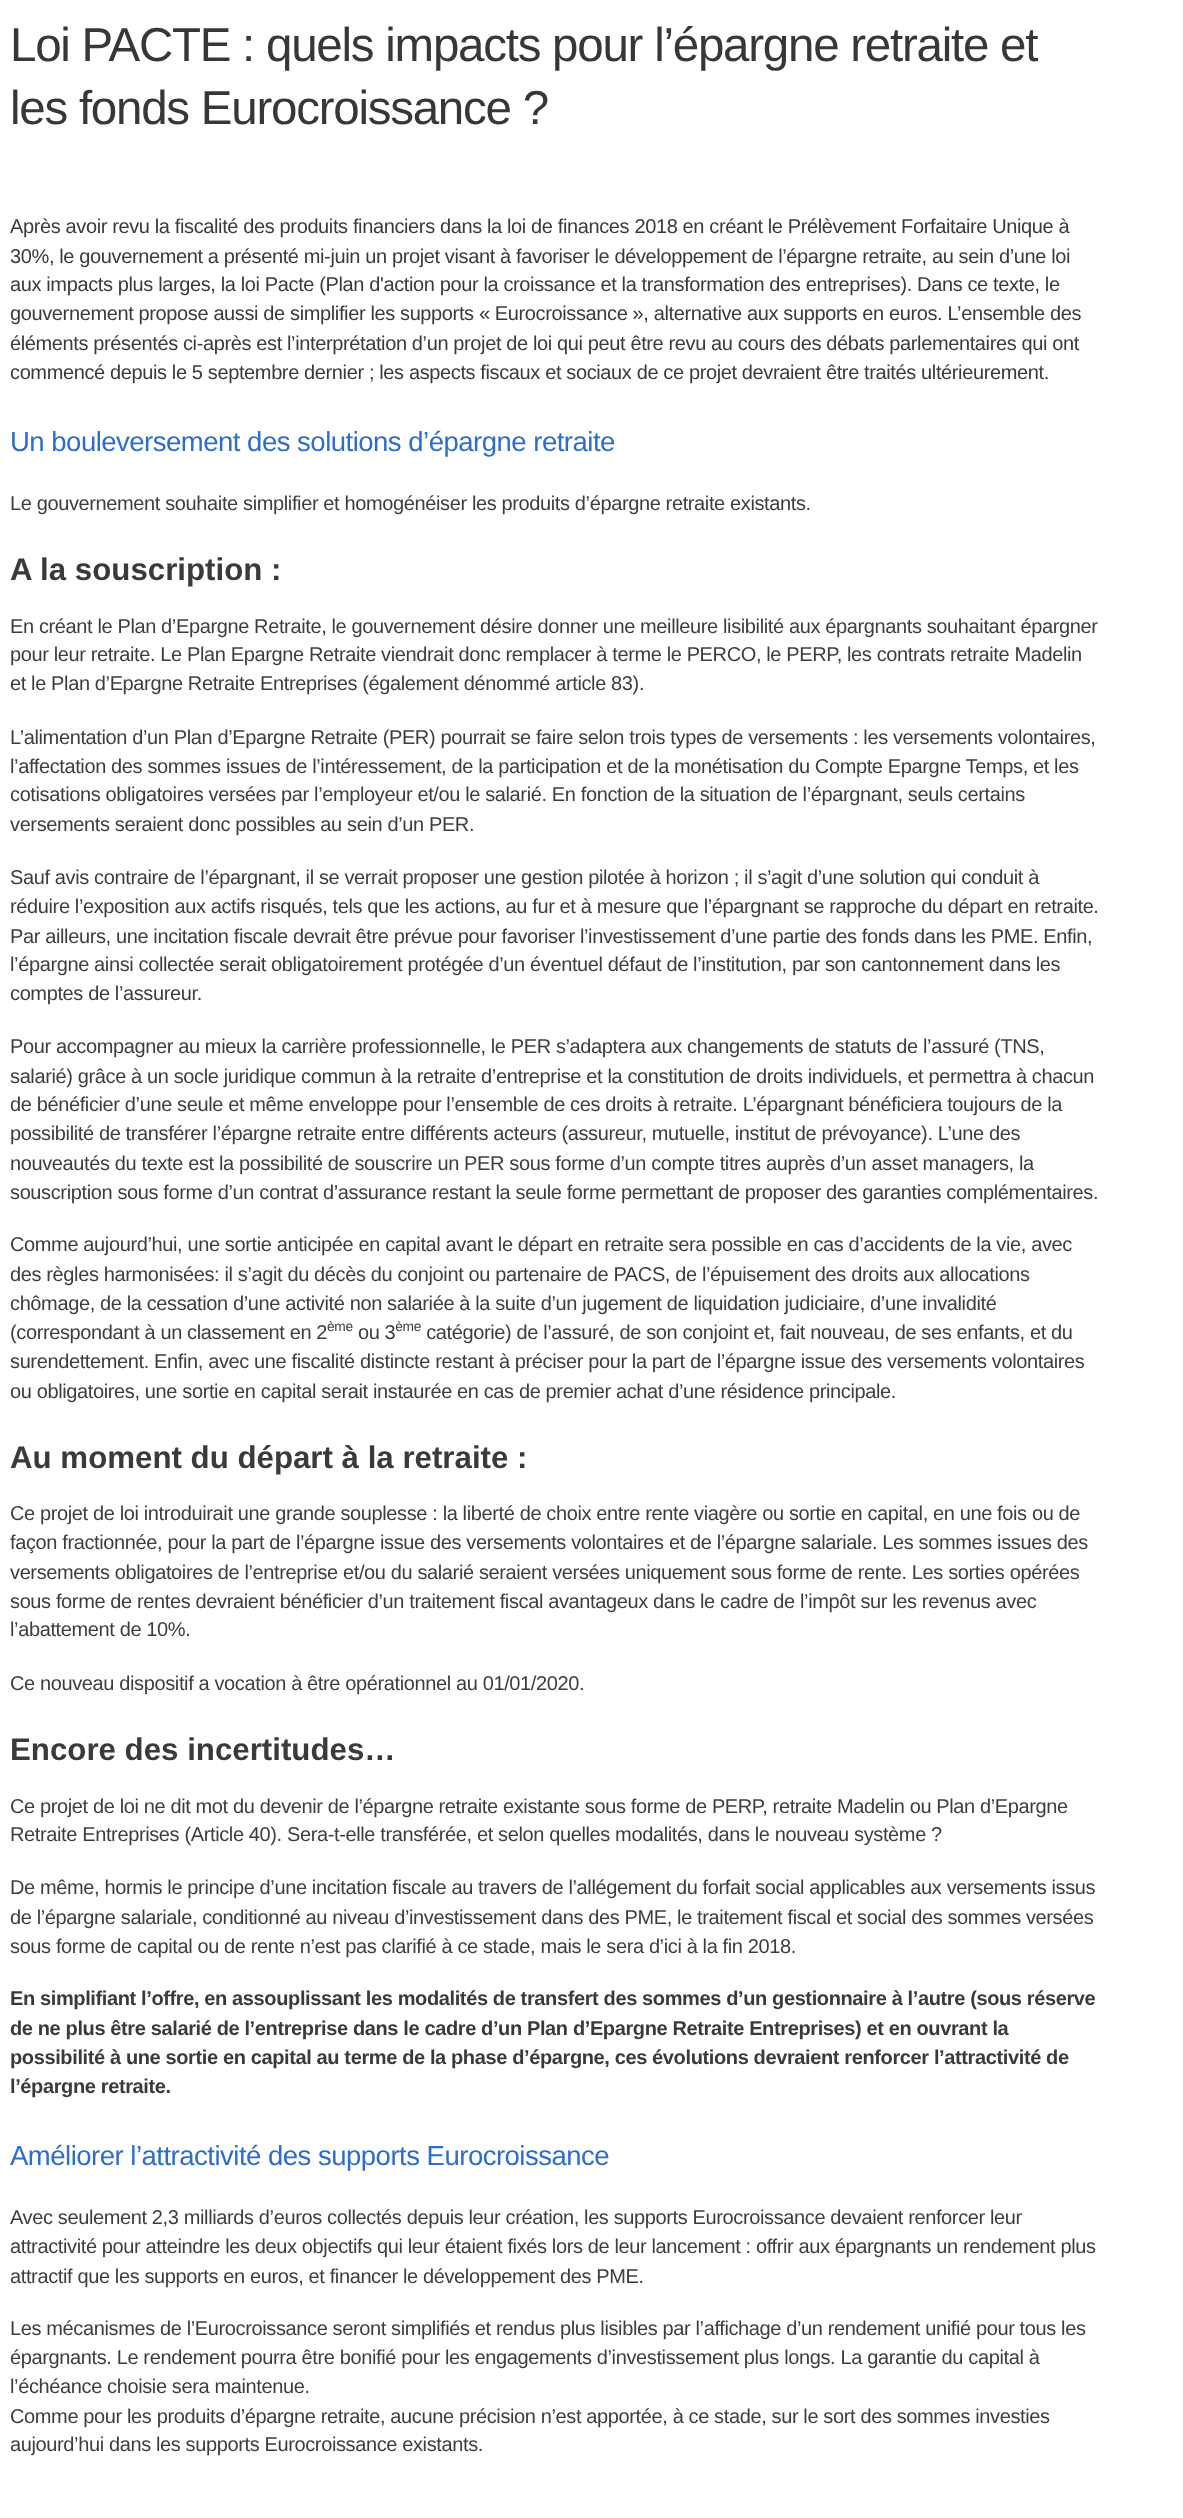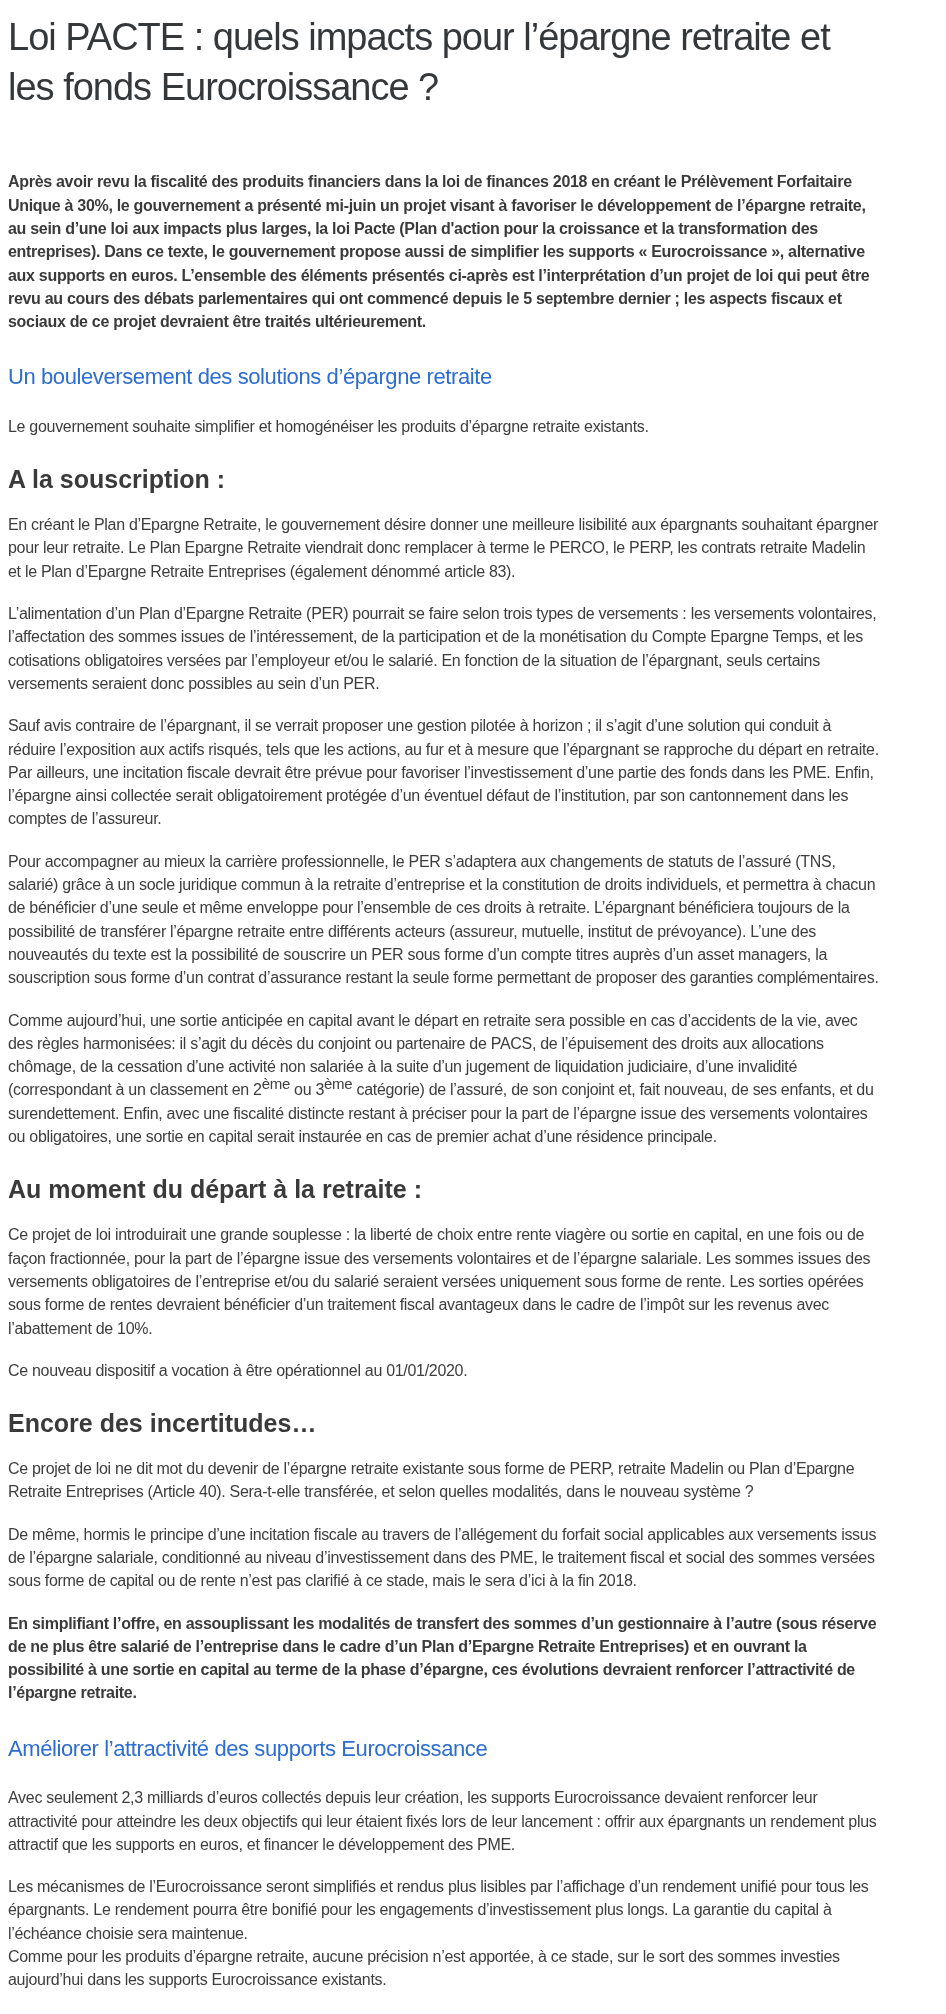--- a/index.html
+++ b/index.html
@@ -29,36 +29,36 @@
     margin: 0 0 28px 0;
     overflow: hidden;
   }
   p {
     font-size: 16px;
     line-height: 23.3px;
     letter-spacing: -0.3px;
     margin: 0 0 19px 0;
   }
   p.bold { font-weight: 700; color: #3a3a3a; }
-  p.intro { font-weight: 700; color: #3a3a3a; margin-bottom: 22px; }
+  p.intro { font-weight: 400; color: #3a3a3a; margin-bottom: 22px; }
   h2.section-heading {
     font-size: 22px;
     font-weight: 400;
     color: #2d6cd0;
     letter-spacing: -0.4px;
     margin: 30px 0 24px 0;
     line-height: 1.25;
   }
   h3.subheading {
     font-size: 25px;
     font-weight: 700;
     color: #3a3a3a;
     margin: 27px 0 19px 0;
   }
-  sup { font-size: 15px; line-height: 0; }
+  sup { font-size: 11px; line-height: 0; }
 </style>
 </head>
 <body>
 
 <div class="page">
   <h1 class="title">Loi PACTE : quels impacts pour l’épargne retraite et les fonds Eurocroissance ?</h1>
 
   <div class="meta"></div>
 
   <p class="intro">Après avoir revu la fiscalité des produits financiers dans la loi de finances 2018 en créant le Prélèvement Forfaitaire Unique à 30%, le gouvernement a présenté mi-juin un projet visant à favoriser le développement de l’épargne retraite, au sein d’une loi aux impacts plus larges, la loi Pacte (Plan d'action pour la croissance et la transformation des entreprises). Dans ce texte, le gouvernement propose aussi de simplifier les supports « Eurocroissance », alternative aux supports en euros. L’ensemble des éléments présentés ci-après est l’interprétation d’un projet de loi qui peut être revu au cours des débats parlementaires qui ont commencé depuis le 5 septembre dernier ; les aspects fiscaux et sociaux de ce projet devraient être traités ultérieurement.</p>

